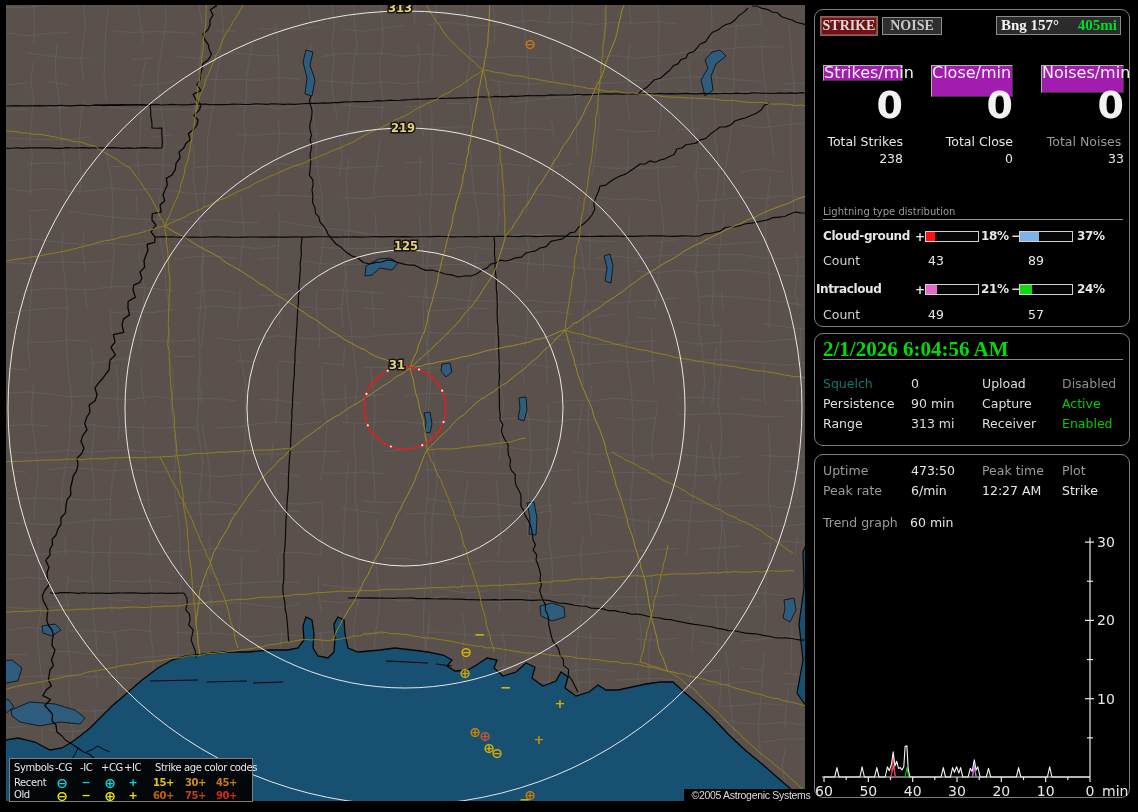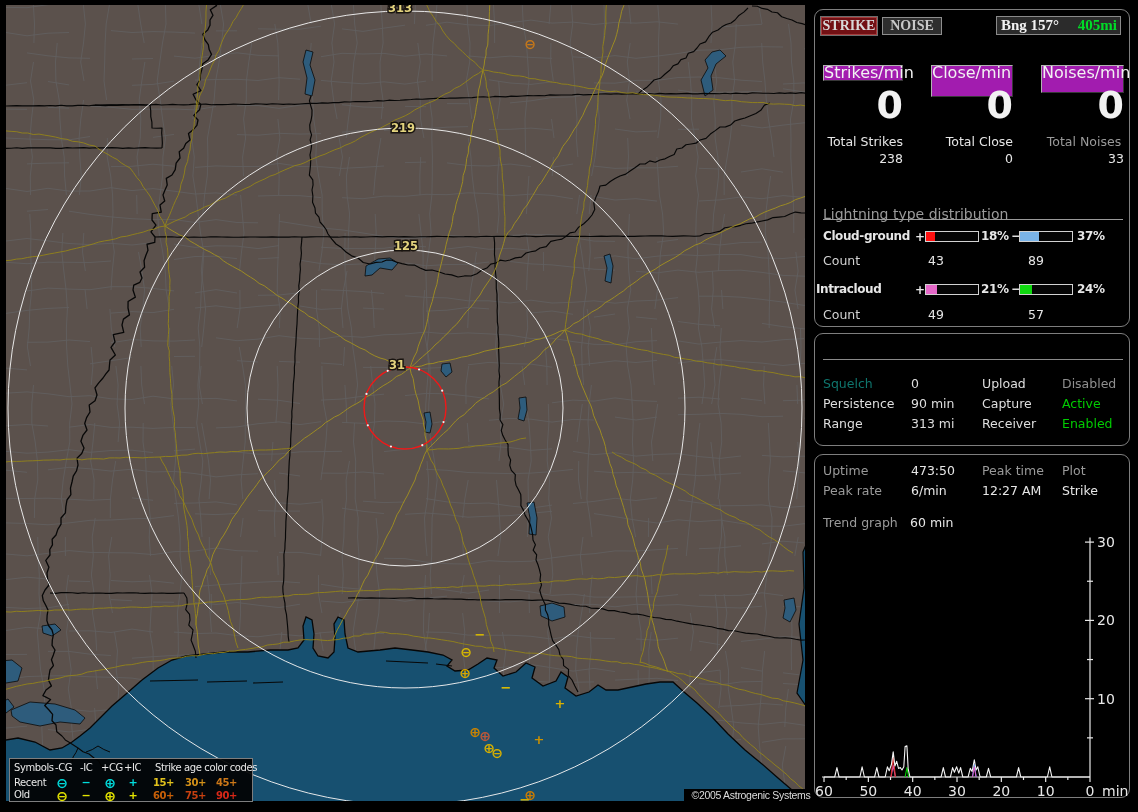--- a/index.html
+++ b/index.html
@@ -255,21 +255,21 @@
     <div class="bigzero" style="left:229px;top:80px;width:80px;">0</div>
 
     <div class="lab right" style="left:8px;top:124px;width:80px;">Total Strikes</div>
     <div class="lab right" style="left:118px;top:124px;width:80px;">Total Close</div>
     <div class="lab right gray" style="left:229px;top:124px;width:80px;text-align:center;">Total Noises</div>
 
     <div class="lab right" style="left:8px;top:141px;width:80px;">238</div>
     <div class="lab right" style="left:118px;top:141px;width:80px;">0</div>
     <div class="lab right" style="left:229px;top:141px;width:80px;">33</div>
 
-    <div class="lab gray" style="left:8px;top:196px;font-size:14px;">Lightning type distribution</div>
+    <div class="lab gray" style="left:8px;top:196px;font-size:10px;">Lightning type distribution</div>
     <div class="hr" style="left:8px;top:209px;width:300px;"></div>
 
     <div class="lab b" style="left:8px;top:219px;">Cloud-ground</div>
     <div class="lab b" style="left:100px;top:220px;">+</div>
     <div class="pctbar" style="left:110px;top:221px;">
         <i style="width: 18%; background: rgb(255, 16, 16);"></i>
       </div>
     <div class="lab b" style="left:166px;top:219px;">18%</div>
     <div class="lab b" style="left:196px;top:219px;">−</div>
     <div class="pctbar" style="left:204px;top:221px;">
@@ -292,20 +292,21 @@
         <i style="width: 24%; background: rgb(16, 216, 16);"></i>
       </div>
     <div class="lab b" style="left:262px;top:272px;">24%</div>
 
     <div class="lab" style="left:8px;top:297px;color:#d2d2d2;">Count</div>
     <div class="lab" style="left:113px;top:297px;">49</div>
     <div class="lab" style="left:213px;top:297px;">57</div>
   </div>
 
   <div class="panel" id="panel-status">
+    <div class="srf" style="position:absolute;left:8px;top:3px;font-size:21px;color:#00dd00;white-space:nowrap;">2/1/2026 6:04:56 AM</div>
     <div class="hr" style="left:8px;top:25px;width:300px;background:#8a8a8a;"></div>
     <div id="status-rows">
         <div class="lab" style="left:8px;top:42px;color:#0f766e;">Squelch</div>
         <div class="lab" style="left:96px;top:42px;color:#dedede;">0</div>
         <div class="lab" style="left:167px;top:42px;color:#dedede;">Upload</div>
         <div class="lab" style="left:247px;top:42px;color:#8f8f8f;">Disabled</div>
         <div class="lab" style="left:8px;top:62px;color:#dedede;">Persistence</div>
         <div class="lab" style="left:96px;top:62px;color:#dedede;">90 min</div>
         <div class="lab" style="left:167px;top:62px;color:#dedede;">Capture</div>
         <div class="lab" style="left:247px;top:62px;color:#00cc00;">Active</div>

